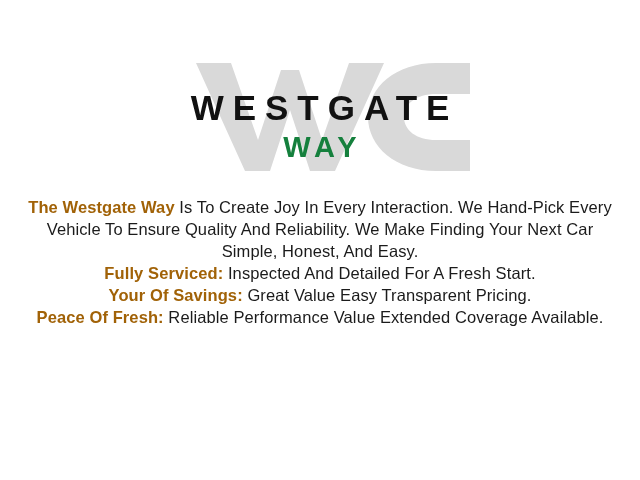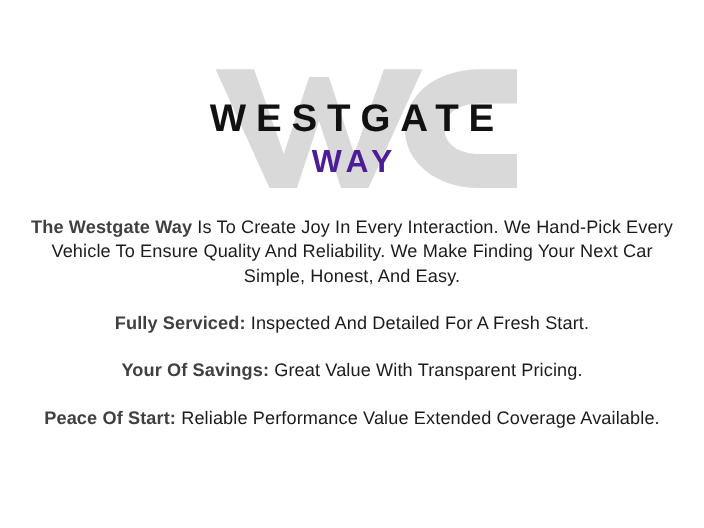--- a/index.html
+++ b/index.html
@@ -65,21 +65,21 @@
   .wordmark-line2 {
     position: absolute;
     left: 0;
     top: 133px;
     width: 640px;
     text-align: center;
     font-family: "Liberation Sans", sans-serif;
     font-size: 29px;
     font-weight: 700;
     letter-spacing: 5px;
-    color: #4c1d95;
+    color: #15803d;
     line-height: 1;
     text-indent: 5px;
     white-space: nowrap;
   }
 
   
   .copy {
     position: absolute;
     left: 0;
     top: 196px;
@@ -92,26 +92,25 @@
   .para {
     font-family: "Liberation Sans", sans-serif;
     font-size: 16.5px;
     line-height: 22px;
     color: #1b1b1b;
     margin: 0;
     letter-spacing: 0.1px;
   }
 
   .para + .para {
-    margin-top: 21px;
   }
 
   .para .lead {
     font-weight: 700;
-    color: #404040;
+    color: #a16207;
   }
 
   .para .rest {
     font-weight: 400;
   }
 </style>
 </head>
 <body>
 
 <div class="page">
@@ -138,22 +137,22 @@
 
     <p class="para">
       <span class="lead">The Westgate Way</span><span class="rest"> Is To Create Joy In Every Interaction. We Hand-Pick Every Vehicle To Ensure Quality And Reliability. We Make Finding Your Next Car Simple, Honest, And Easy.</span>
     </p>
 
     <p class="para">
       <span class="lead">Fully Serviced:</span><span class="rest"> Inspected And Detailed For A Fresh Start.</span>
     </p>
 
     <p class="para">
-      <span class="lead">Your Of Savings:</span><span class="rest"> Great Value With Transparent Pricing.</span>
+      <span class="lead">Your Of Savings:</span><span class="rest"> Great Value Easy Transparent Pricing.</span>
     </p>
 
     <p class="para">
-      <span class="lead">Peace Of Start:</span><span class="rest"> Reliable Performance Value Extended Coverage Available.</span>
+      <span class="lead">Peace Of Fresh:</span><span class="rest"> Reliable Performance Value Extended Coverage Available.</span>
     </p>
 
   </div>
 
 </div>
 
 </body></html>

